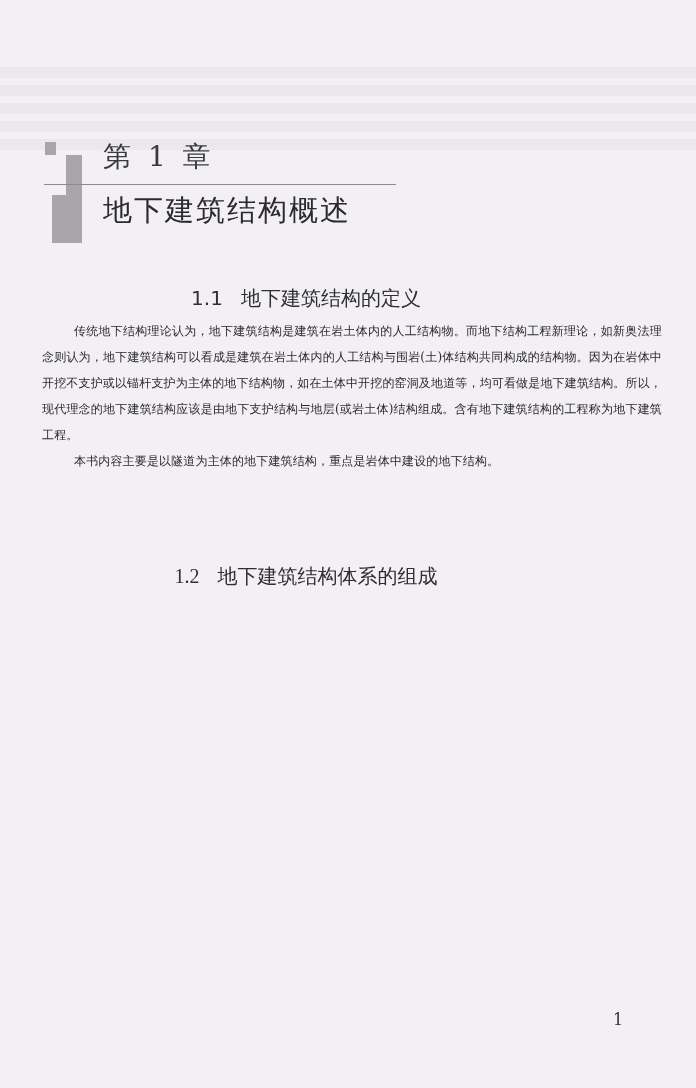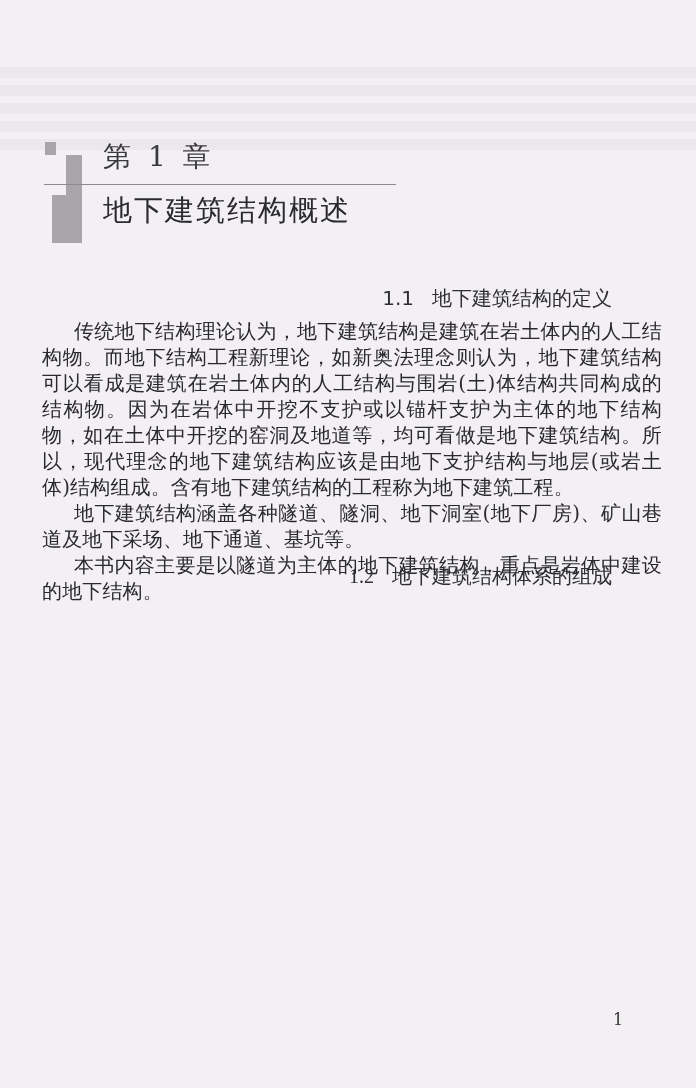--- a/index.html
+++ b/index.html
@@ -58,34 +58,34 @@
       font-size: 29px;
       letter-spacing: 2px;
       color: #2b2a2d;
       font-family: Liberation Sans, sans-serif;
       white-space: nowrap;
     }
     .section-heading {
       position: absolute;
       left: 0;
       width: 612px;
-      text-align: right;
+      text-align: center;
       font-family: "DejaVu Sans", sans-serif;
       font-size: 20px;
       color: #2f2e31;
       white-space: nowrap;
     }
     .section-heading .num { margin-right: 18px; }
     .body-text {
       position: absolute;
       left: 42px;
       width: 620px;
     }
     .para {
-      font-size: 20px;
+      font-size: 12px;
       line-height: 26px;
       text-indent: 32px;
       text-align: justify;
       margin: 0;
       color: #2a292c;
       letter-spacing: 0.15px;
     }
     .page-number {
       position: absolute;
       left: 613px;
@@ -108,21 +108,20 @@
 <div class="chapter-num">第 1 章</div>
 <div class="chapter-rule"></div>
 <div class="chapter-title">地下建筑结构概述</div>
 
 <div class="section-heading" style="top:285px;">
   <span class="num">1.1</span><span>地下建筑结构的定义</span>
 </div>
 
 <div class="body-text" style="top:318px;">
   <p class="para">传统地下结构理论认为，地下建筑结构是建筑在岩土体内的人工结构物。而地下结构工程新理论，如新奥法理念则认为，地下建筑结构可以看成是建筑在岩土体内的人工结构与围岩(土)体结构共同构成的结构物。因为在岩体中开挖不支护或以锚杆支护为主体的地下结构物，如在土体中开挖的窑洞及地道等，均可看做是地下建筑结构。所以，现代理念的地下建筑结构应该是由地下支护结构与地层(或岩土体)结构组成。含有地下建筑结构的工程称为地下建筑工程。</p>
-  <p class="para">地下建筑结构涵盖各种隧道、隧洞、地下洞室(地下厂房)、矿山巷道及地下采场、地下通道、基坑等。</p>
   <p class="para">本书内容主要是以隧道为主体的地下建筑结构，重点是岩体中建设的地下结构。</p>
 </div>
 
 <div class="section-heading" style="top:563px;font-family:Liberation Serif, serif;">
   <span class="num">1.2</span><span>地下建筑结构体系的组成</span>
 </div>
 
 <div class="body-text" style="top:596px;">
 </div>
 

